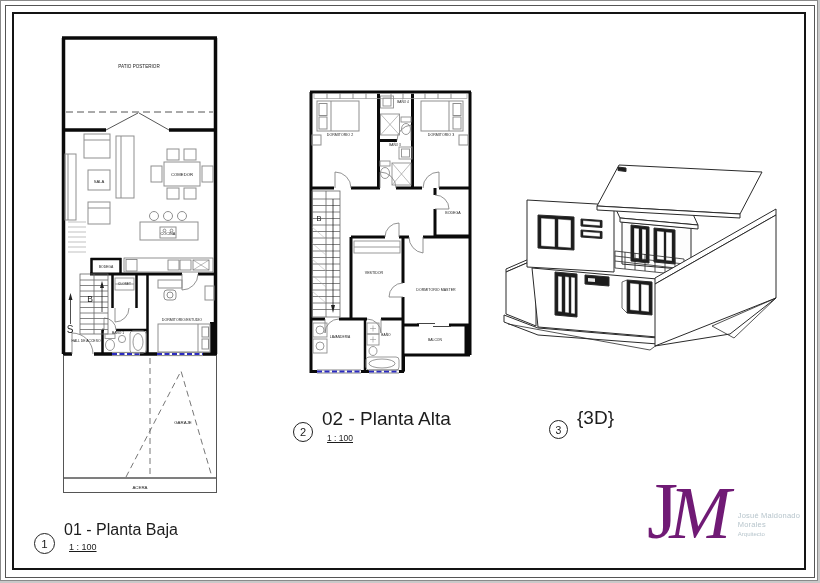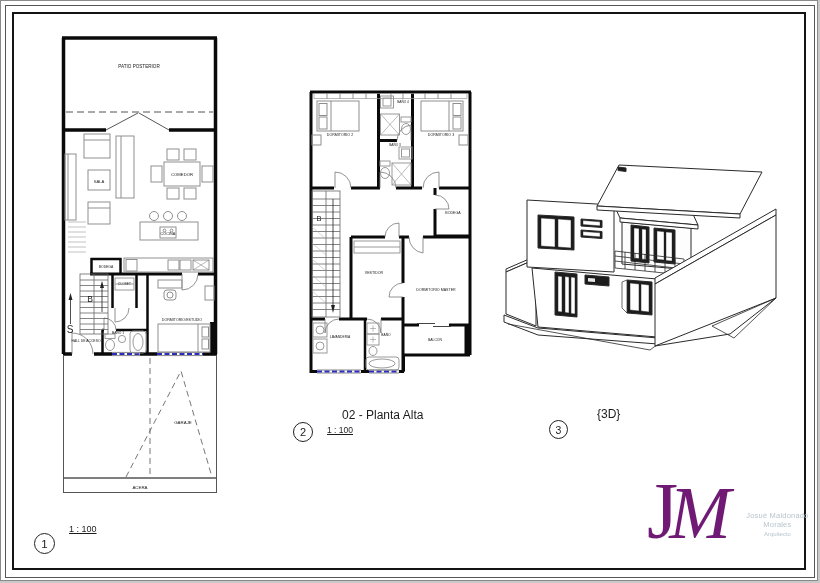--- a/index.html
+++ b/index.html
@@ -8,28 +8,28 @@
   .border-inner{position:absolute;left:11px;top:11px;width:794px;height:558px;border:2px solid #141414;box-sizing:border-box;}
   svg.plan{position:absolute;overflow:visible;}
   svg text{font-family:"Liberation Sans",sans-serif;fill:#1a1a1a;}
   .vtitle{position:absolute;display:flex;align-items:flex-start;font-family:"Liberation Sans",sans-serif;color:#1c1c1c;}
   .vnum{border:1.3px solid #222;border-radius:50%;display:flex;align-items:center;justify-content:center;box-sizing:border-box;background:#fff;}
   .t1 .vnum{width:21px;height:21px;font-size:11.5px;margin-top:12px;}
   .t2 .vnum{width:20px;height:20px;font-size:11px;margin-top:14px;}
   .t3 .vnum{width:19px;height:19px;font-size:10.5px;margin-top:13px;}
   .vtext{margin-left:9px;}
   .t1 .vname{font-size:16px;}
-  .t2 .vname,.t3 .vname{font-size:12px;margin-left:20px;}
+  .t2 .vname,.t3 .vname{font-size:19px;}
   .vscale{font-size:9px;margin-top:3px;margin-left:5px;text-decoration:underline;}
   .t2 .vscale{font-size:8.5px;}
   .logo{position:absolute;left:646px;top:474px;display:flex;}
   .monogram{font-family:"Liberation Serif","DejaVu Serif",serif;color:#701a75;line-height:0.92;}
   .mj{font-size:80px;}
   .mm{font-size:74px;font-style:italic;margin-left:-9px;}
-  .logo-text{margin-left:7px;margin-top:36px;color:#b7c5cc;font-family:"Liberation Sans",sans-serif;text-align:center;}
+  .logo-text{margin-left:7px;margin-top:36px;color:#b7c5cc;font-family:"Liberation Sans",sans-serif;}
   .logo-name{font-size:7.5px;letter-spacing:0.2px;}
   .logo-role{font-size:6px;margin-top:2px;}
 </style>
 </head>
 <body>
 
 <div class="page">
   <div class="border-outer"></div>
   <div class="border-inner"></div>
 
@@ -335,20 +335,21 @@
         <polyline points="214,168 278,140 236,180 214,168" fill="none" stroke-width="0.8"></polyline>
       </g>
     </g>
   </svg>
 
   <div class="vtitle t1" style="left:33px;top:520px">
     <div class="vnum">
         <span>1</span>
       </div>
     <div class="vtext">
+      <div class="vname">01 - Planta Baja</div>
       <div class="vscale">1 : 100</div>
     </div>
   </div>
 
   <div class="vtitle t2" style="left:292px;top:407px">
     <div class="vnum">
         <span>2</span>
       </div>
     <div class="vtext">
       <div class="vname">02 - Planta Alta</div>

